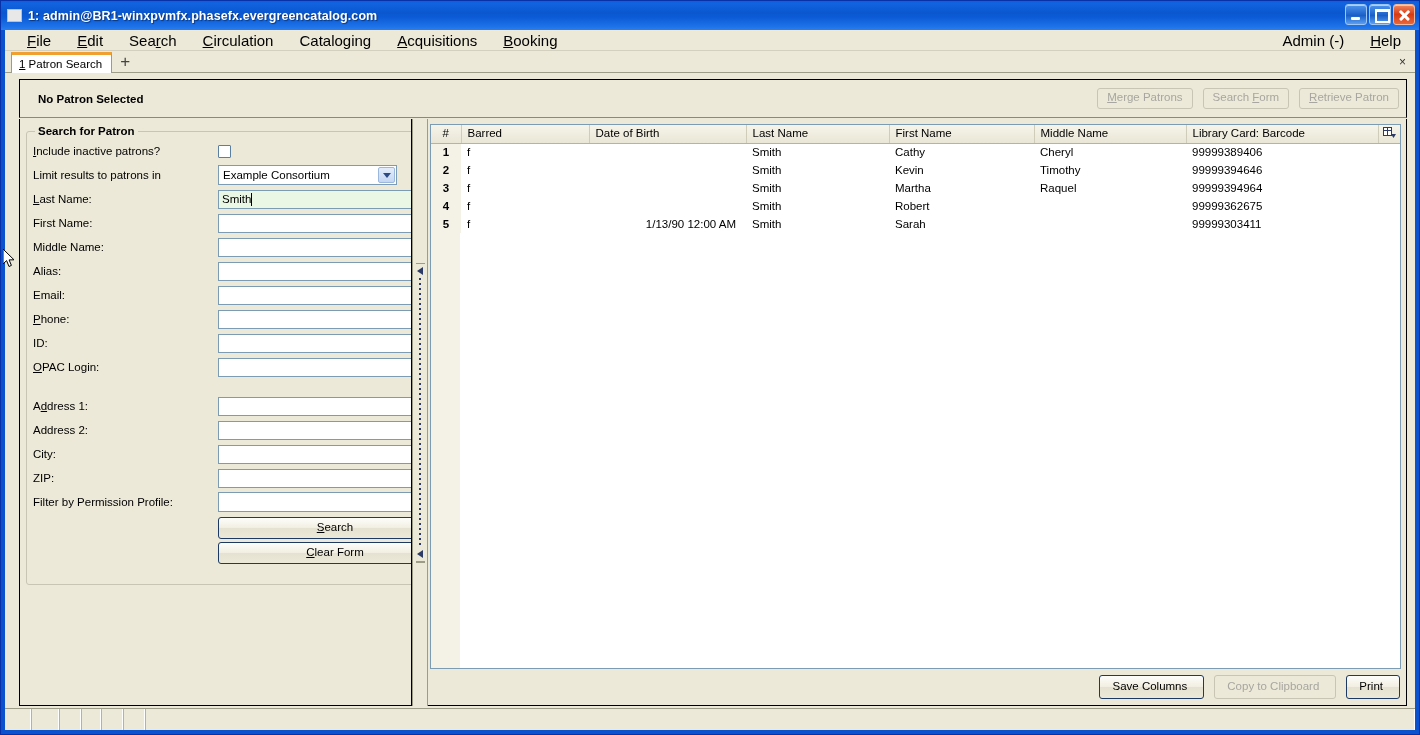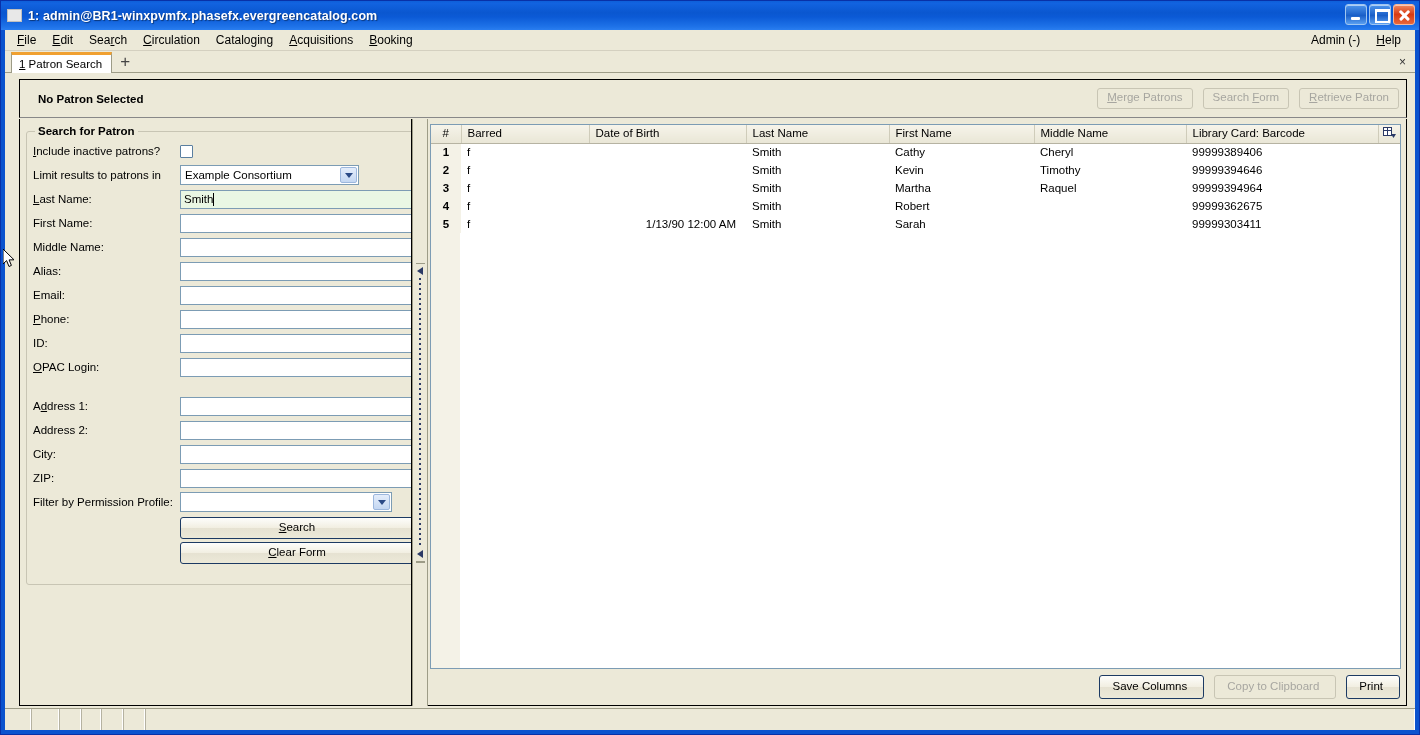--- a/index.html
+++ b/index.html
@@ -70,22 +70,23 @@
   }
 
   
   #menubar {
     height: 21px; flex: none; display: flex; align-items: center;
     background: #ece9d8;
     border-bottom: 1px solid #d4d0c0;
     padding-left: 4px;
   }
   .menu-item {
-    padding: 2px 8px; font-size: 12px; color: #000; cursor: default;
+    padding: 2px 8px; font-size: 15px; color: #000; cursor: default;
     white-space: nowrap;
+    margin-left: 10px;
   }
   .menu-right { margin-left: auto; display: flex; padding-right: 6px; }
   u.acc { text-decoration: underline; }
 
   
   #tabstrip {
     height: 22px; flex: none; display: flex; align-items: flex-end;
     background: #ece9d8; position: relative;
     border-bottom: 1px solid #9d9c87;
     padding-left: 6px;
@@ -155,21 +156,21 @@
   }
   fieldset.groupbox {
     margin: 6px 6px 0 6px; padding: 2px 6px 20px 6px;
     border: 1px solid #c8c5b4; border-radius: 3px;
     background: #ece9d8;
   }
   fieldset.groupbox > legend {
     font-size: 11.5px; font-weight: bold; padding: 0 3px; margin-left: 2px;
   }
   .frow {
-    display: flex; align-items: center; height: 24px;
+    display: flex; align-items: center; height: 24px; gap: 38px;
   }
   .frow .lbl {
     width: 147px; flex: none; font-size: 11.5px; color: #000;
   }
   .fin {
     width: 234px; height: 19px; flex: none;
     border: 1px solid #7c9cb4; background: #fff;
     font-family: "Liberation Sans", sans-serif; font-size: 11.5px;
     padding: 0 3px; color: #000; outline: none;
   }

